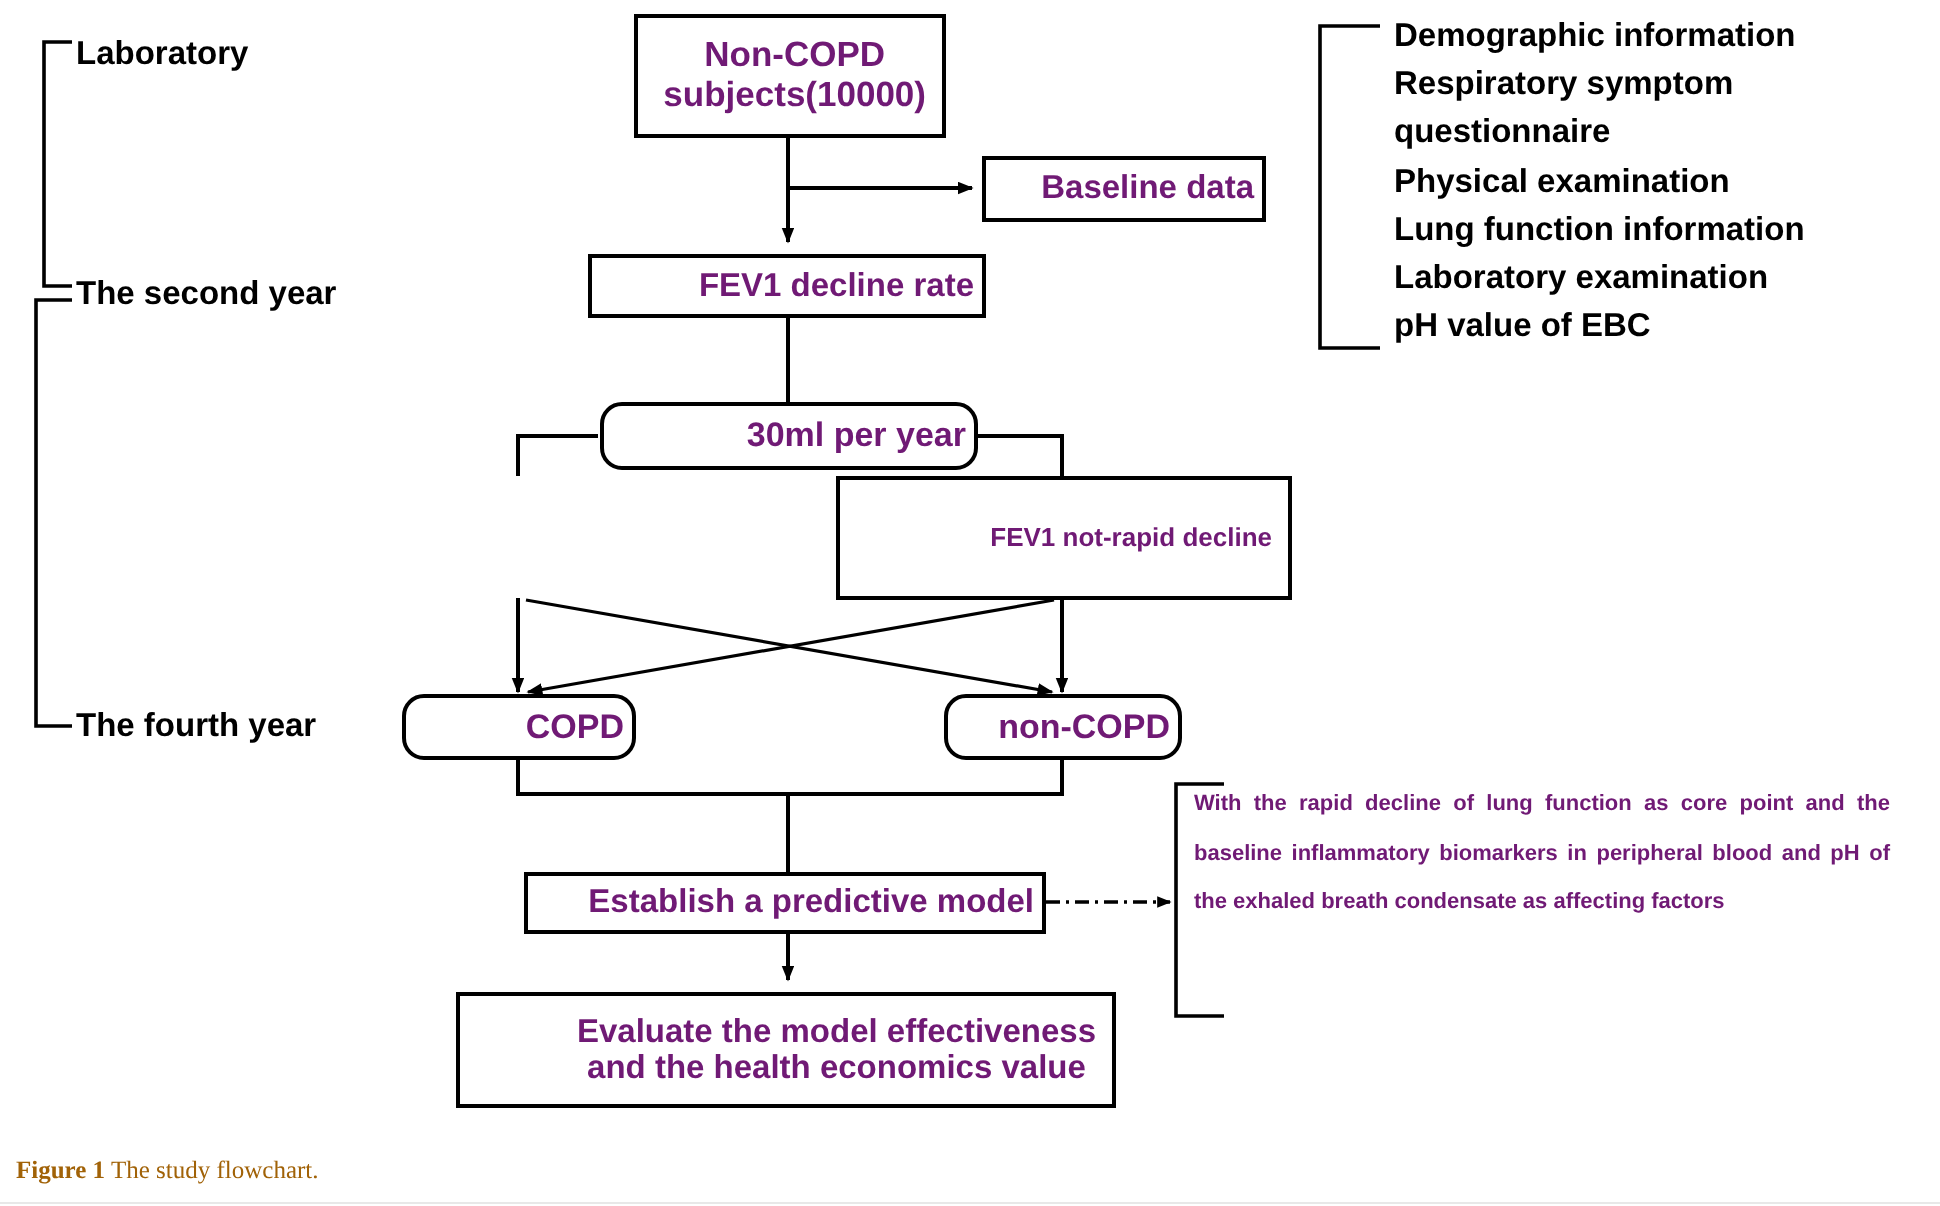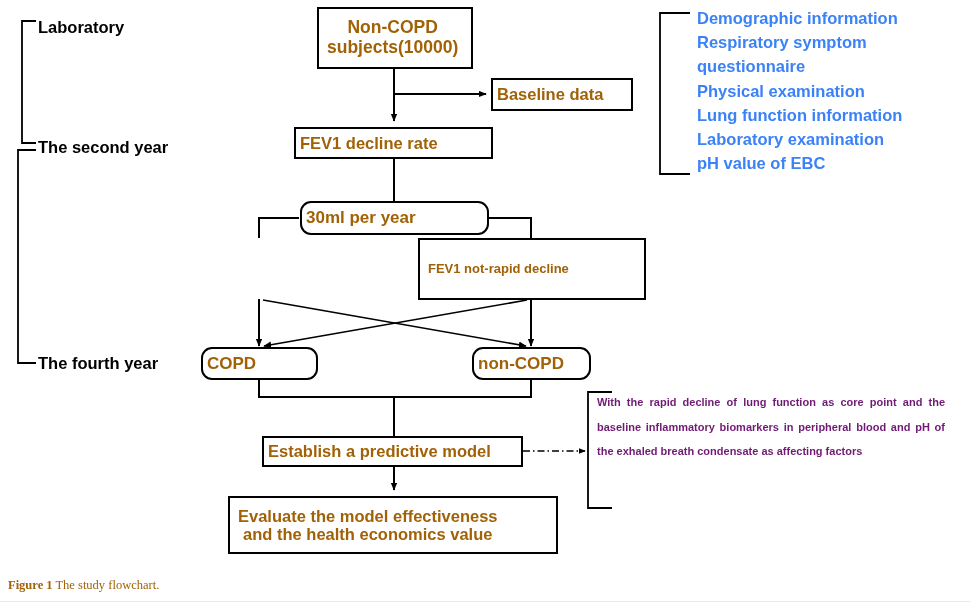--- a/index.html
+++ b/index.html
@@ -25,24 +25,24 @@
     width: 970px;
     height: 603px;
   }
   .node {
     position: absolute;
     box-sizing: border-box;
     border: 2px solid #000000;
     background: #ffffff;
     display: flex;
     align-items: center;
-    justify-content: flex-start;
+    justify-content: flex-end;
     text-align: center;
     font-weight: bold;
-    color: #a16207;
+    color: #701a75;
     line-height: 1.12;
     font-family: "Liberation Sans", sans-serif;
     z-index: 3;
   }
   .node.rounded {
     border-radius: 11px;
   }
   .node span {
     display: block;
     padding: 0 4px;
@@ -53,21 +53,21 @@
     font-size: 16.5px;
     color: #000000;
     white-space: nowrap;
     z-index: 3;
     font-family: "Liberation Sans", sans-serif;
   }
   .annot-list {
     position: absolute;
     z-index: 3;
     font-weight: bold;
-    color: #3b82f6;
+    color: #000000;
     font-family: "Liberation Sans", sans-serif;
   }
   .annot-list .annot-line {
     font-size: 16.5px;
     line-height: 24.2px;
     white-space: nowrap;
   }
   .annot-paragraph {
     position: absolute;
     z-index: 3;

